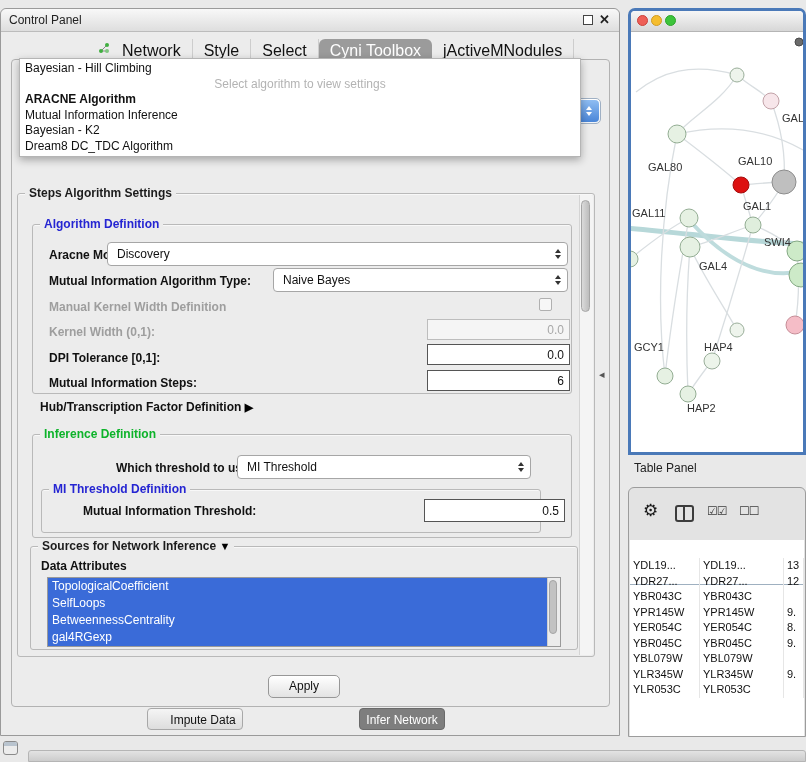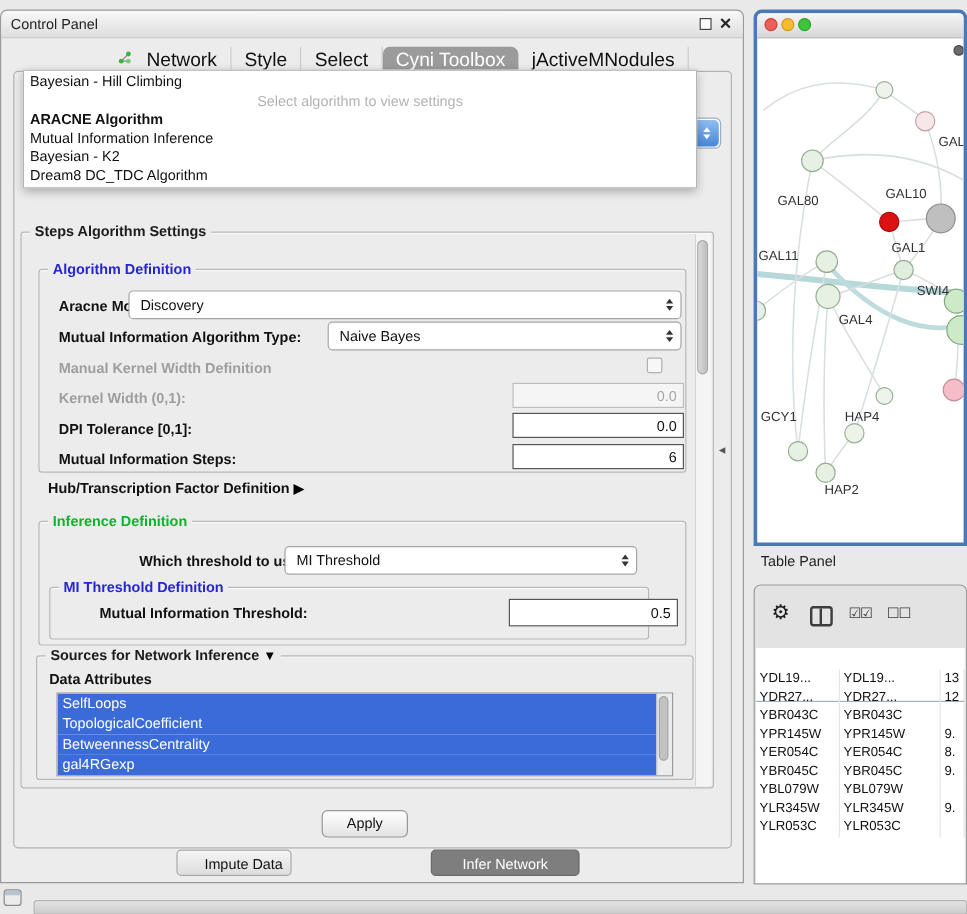--- a/index.html
+++ b/index.html
@@ -238,35 +238,35 @@
       </div>
 
       <div class="group" style="left:12px;top:352px;width:548px;height:104px;">
         <span class="gtitle">
           <span>Sources for Network Inference</span>
           <span class="disclosure"> ▼</span>
         </span>
         <span class="lbl" style="left:10px;top:12px;">Data Attributes</span>
 
         <div id="attr-list">
+          <div class="attr-item">TopologicalCoefficient</div>
           <div class="attr-item">SelfLoops</div>
-          <div class="attr-item">TopologicalCoefficient</div>
           <div class="attr-item">BetweennessCentrality</div>
           <div class="attr-item">gal4RGexp</div>
           <div id="attr-sb">
             <div id="attr-thumb"></div>
           </div>
         </div>
       </div>
     </div>
 
     <div id="apply-btn">Apply</div>
 
     <div class="btab" style="left:146px;width:96px;padding-left:16px;">Impute Data</div>
-    <div class="btab active" style="left:358px;width:124px;">Infer Network</div>
+    <div class="btab active" style="left:358px;width:86px;">Infer Network</div>
   </div>
 
   <span id="collapse-arrow">◂</span>
 
   <div id="net">
     <div id="net-titlebar">
       <span class="tlight" id="tl-red"></span>
       <span class="tlight" id="tl-yellow"></span>
       <span class="tlight" id="tl-green"></span>
     </div>

